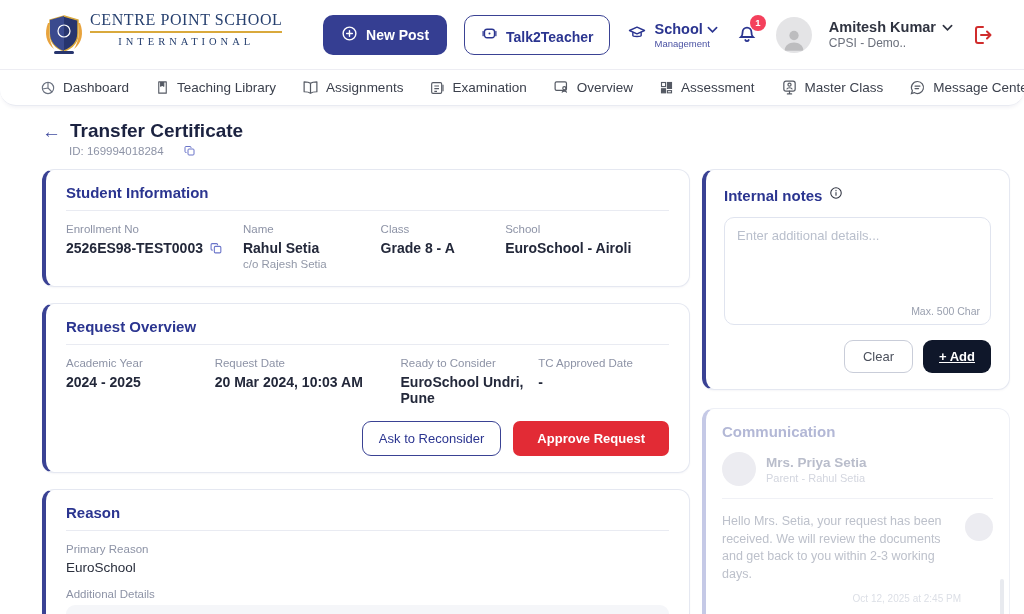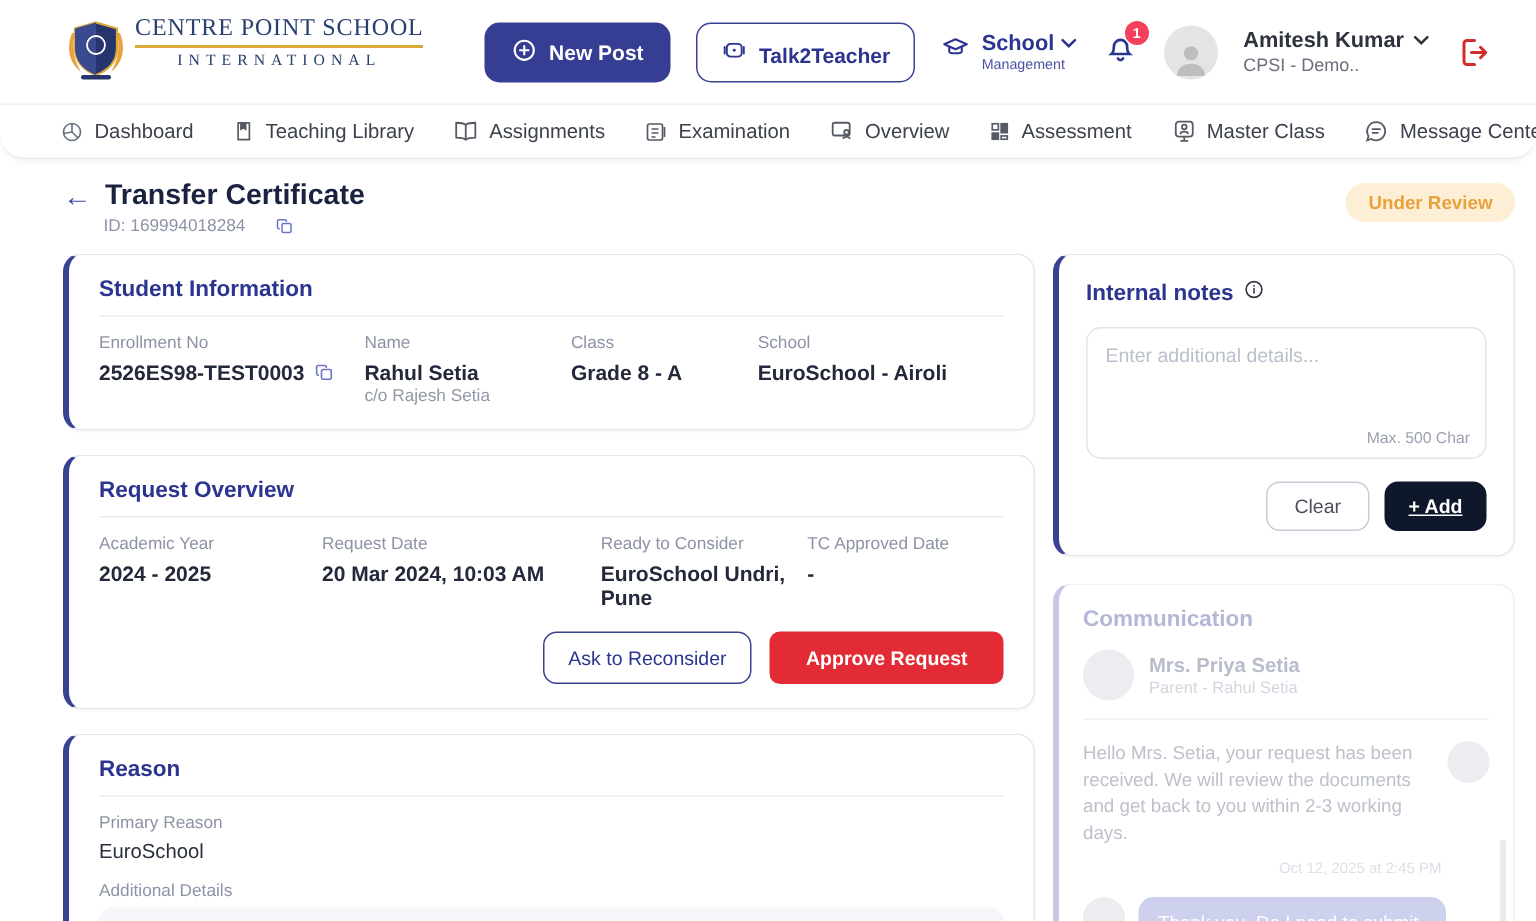--- a/index.html
+++ b/index.html
@@ -75,21 +75,21 @@
     border-radius:7px; padding:9px 24px; cursor:pointer; }
 
   .reason-label { font-size:11.5px; color:#8d93a6; margin-bottom:5px; }
   .reason-value { font-size:13.5px; color:#2a2f3d; margin-bottom:13px; }
   .details-box { background:#f5f6f9; border-radius:9px; padding:13px 16px; font-size:13.5px; color:#2a2f3d; }
 
   
   .in-card { padding:16px 18px; }
   .in-title-row { display:flex; align-items:center; gap:7px; }
   .in-title { font-size:15px; font-weight:700; color:#2b3590; }
-  .note-box { position:relative; border:1px solid #e0e4ef; border-radius:10px; height:88px; margin-top:13px; }
+  .note-box { position:relative; border:1px solid #e0e4ef; border-radius:10px; height:108px; margin-top:13px; }
   .note-box textarea { width:100%; height:66px; border:none; outline:none; resize:none;
     padding:10px 12px; font-size:13px; font-family:"Liberation Sans",sans-serif; color:#3a3f4a; background:transparent; }
   .note-box textarea::placeholder { color:#b9bfcc; }
   .maxchar { position:absolute; bottom:7px; right:10px; font-size:10.5px; color:#9aa0af; }
   .note-actions { display:flex; justify-content:flex-end; gap:10px; margin-top:15px; }
   .btn-clear { background:#fff; border:1px solid #c9cdd9; color:#4b505c; border-radius:9px;
     padding:8px 18px; font-size:13px; cursor:pointer; }
   .btn-add { background:#0f172a; border:none; color:#fff; border-radius:9px; padding:8px 16px;
     font-size:13px; font-weight:700; cursor:pointer;text-decoration:underline; }
 
@@ -288,21 +288,20 @@
         <div class="id-row">
           <span>ID: 169994018284</span>
           <span class="copy-icon">
             <svg width="12" height="12" viewBox="0 0 24 24" fill="none" stroke="#6a74c9" stroke-width="2">
                 <rect x="8" y="8" width="12" height="12" rx="2"></rect>
                 <path d="M5 15H4a2 2 0 01-2-2V5a2 2 0 012-2h8a2 2 0 012 2v1"></path>
               </svg>
           </span>
         </div>
       </div>
-      <span class="badge">Under Review</span>
     </div>
 
     <div class="columns">
 
       <div class="col-left">
 
         <section class="card">
           <div class="card-title">Student Information</div>
           <div class="fields si-grid">
             <div>

